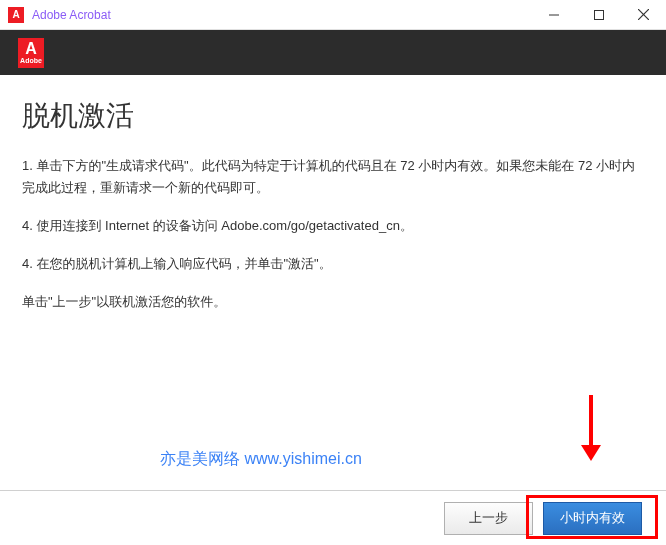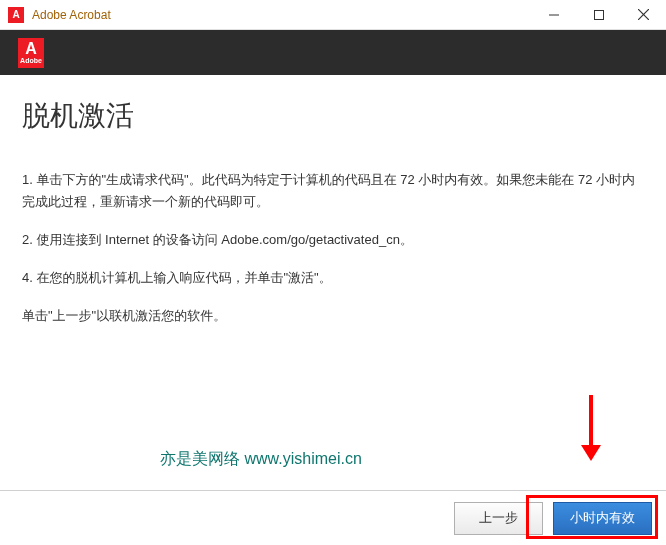--- a/index.html
+++ b/index.html
@@ -30,21 +30,21 @@
       color: #fff;
       display: flex;
       align-items: center;
       justify-content: center;
       font-size: 10px;
       font-weight: bold;
       margin-right: 8px;
     }
     .titlebar-title {
       font-size: 12px;
-      color: #a16207;
+      color: #8b5cf6;
       flex: 1;
     }
     .titlebar-controls {
       display: flex;
       height: 100%;
     }
     .titlebar-btn {
       width: 45px;
       height: 100%;
       display: flex;
@@ -81,33 +81,33 @@
       font-size: 16px;
       font-weight: bold;
     }
     .content {
       padding: 22px 22px 10px 22px;
     }
     .main-heading {
       font-size: 28px;
       font-weight: normal;
       color: #333;
-      margin-bottom: 34px;
+      margin-bottom: 20px;
     }
     .instruction {
       font-size: 13px;
       color: #333;
       line-height: 1.7;
       margin-bottom: 16px;
     }
     .watermark {
       position: absolute;
       left: 160px;
       bottom: 75px;
-      color: #0f766e;
+      color: #3b82f6;
       font-size: 16px;
     }
     .arrow-annotation {
       position: absolute;
       right: 60px;
       bottom: 80px;
       width: 30px;
       height: 70px;
       pointer-events: none;
     }
@@ -129,21 +129,21 @@
       position: absolute;
       bottom: 0;
       left: 0;
       right: 0;
       height: 55px;
       border-top: 1px solid #d0d0d0;
       background: #fff;
       display: flex;
       align-items: center;
       justify-content: flex-end;
-      padding-right: 14px;
+      padding-right: 24px;
       gap: 10px;
     }
     .btn {
       height: 33px;
       padding: 0 24px;
       font-size: 13px;
       border: 1px solid #b0b0b0;
       background: linear-gradient(#fdfdfd, #eaeaea);
       color: #333;
       cursor: pointer;
@@ -199,21 +199,21 @@
 <div class="header-strip">
   <div class="adobe-logo">
     <div class="adobe-logo-a">A</div>
     <div>Adobe</div>
   </div>
 </div>
 
 <div class="content">
   <h1 class="main-heading">脱机激活</h1>
   <p class="instruction">1. 单击下方的"生成请求代码"。此代码为特定于计算机的代码且在 72 小时内有效。如果您未能在 72 小时内完成此过程，重新请求一个新的代码即可。</p>
-  <p class="instruction">2. 使用连接到 Internet 的设备访问 Adobe.com/go/getactivated_cn。</p>
+  <p class="instruction">4. 使用连接到 Internet 的设备访问 Adobe.com/go/getactivated_cn。</p>
   <p class="instruction">4. 在您的脱机计算机上输入响应代码，并单击"激活"。</p>
   <p class="instruction">单击"上一步"以联机激活您的软件。</p>
 </div>
 
 <div class="watermark">亦是美网络 www.yishimei.cn</div>
 
 <div class="arrow-annotation">
   <div class="arrow-shaft"></div>
   <div class="arrow-head"></div>
 </div>

